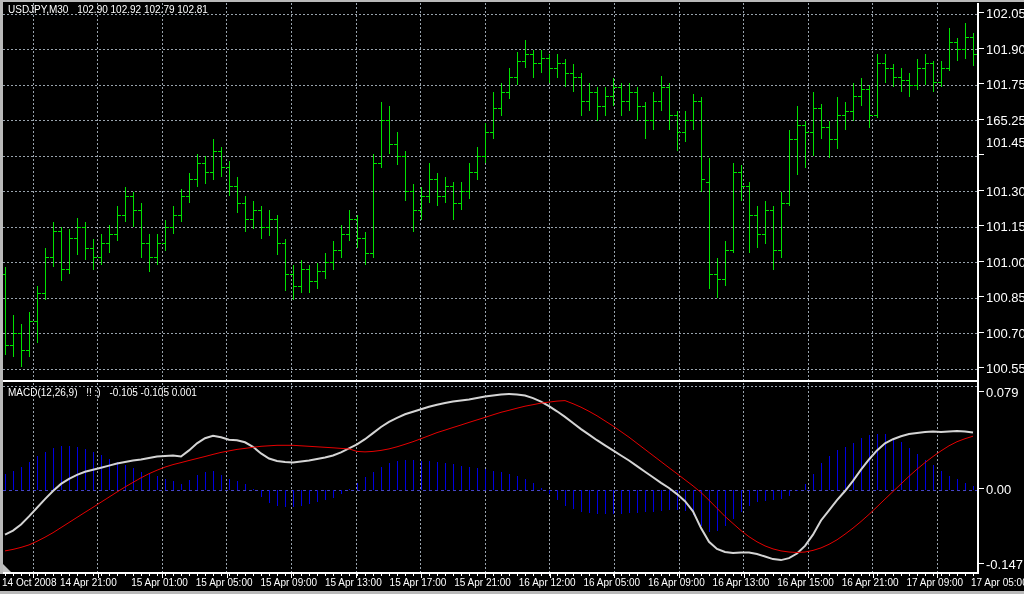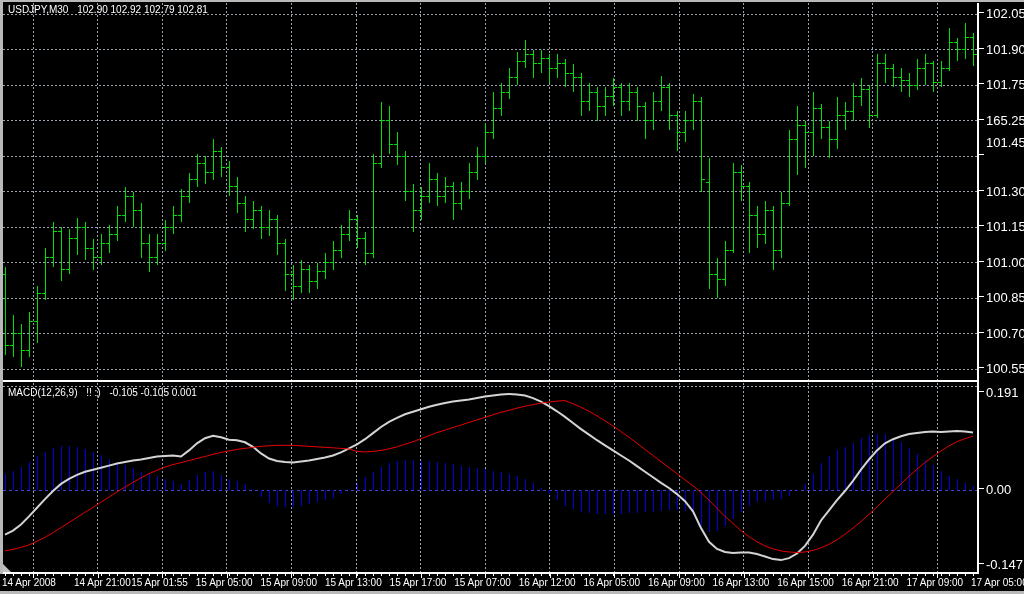--- a/index.html
+++ b/index.html
@@ -611,36 +611,36 @@
       <div class="ylab" style="top: 217px; text-align: center;">101.15</div>
       <div class="ytick" style="top: 258.5px;"></div>
       <div class="ylab" style="top: 252.5px;">101.00</div>
       <div class="ytick" style="top: 294px;"></div>
       <div class="ylab" style="top: 288px;">100.85</div>
       <div class="ytick" style="top: 329.5px;"></div>
       <div class="ylab" style="top: 323.5px;">100.70</div>
       <div class="ytick" style="top: 365px;"></div>
       <div class="ylab" style="top: 359px;">100.55</div>
       <div class="ytick" style="top: 388.991px;"></div>
-      <div class="ylab" style="top: 382.991px;">0.191</div>
+      <div class="ylab" style="top: 382.991px;">0.079</div>
       <div class="ytick" style="top: 486px;"></div>
       <div class="ylab" style="top: 480px;">0.00</div>
       <div class="ytick" style="top: 560.661px;"></div>
       <div class="ylab" style="top: 554.661px;">-0.147</div>
     </div>
 
   <div class="time-axis" id="time-axis">
-      <div class="tlab" style="left: 2px;">14 Apr 2008</div>
-      <div class="tlab" style="left: 74px;">14 Apr 21:00</div>
-      <div class="tlab" style="left: 131.2px;">15 Apr 01:55</div>
+      <div class="tlab" style="left: 2px;">14 Oct 2008</div>
+      <div class="tlab" style="left: 60px;">14 Apr 21:00</div>
+      <div class="tlab" style="left: 131.2px;">15 Apr 01:00</div>
       <div class="tlab" style="left: 195.8px;">15 Apr 05:00</div>
       <div class="tlab" style="left: 260.4px;">15 Apr 09:00</div>
       <div class="tlab" style="left: 325px;">15 Apr 13:00</div>
       <div class="tlab" style="left: 389.6px;">15 Apr 17:00</div>
-      <div class="tlab" style="left: 454.2px;">15 Apr 07:00</div>
+      <div class="tlab" style="left: 454.2px;">15 Apr 21:00</div>
       <div class="tlab" style="left: 518.8px;">16 Apr 12:00</div>
       <div class="tlab" style="left: 583.4px;">16 Apr 05:00</div>
       <div class="tlab" style="left: 648px;">16 Apr 09:00</div>
       <div class="tlab" style="left: 712.6px;">16 Apr 13:00</div>
       <div class="tlab" style="left: 777.2px;">16 Apr 15:00</div>
       <div class="tlab" style="left: 841.8px;">16 Apr 21:00</div>
       <div class="tlab" style="left: 906.4px;">17 Apr 09:00</div>
       <div class="tlab" style="left: 971px;">17 Apr 05:00</div>
       <div class="ttick" style="left: 5px; height: 2px;"></div>
       <div class="ttick" style="left: 13px; height: 2px;"></div>

